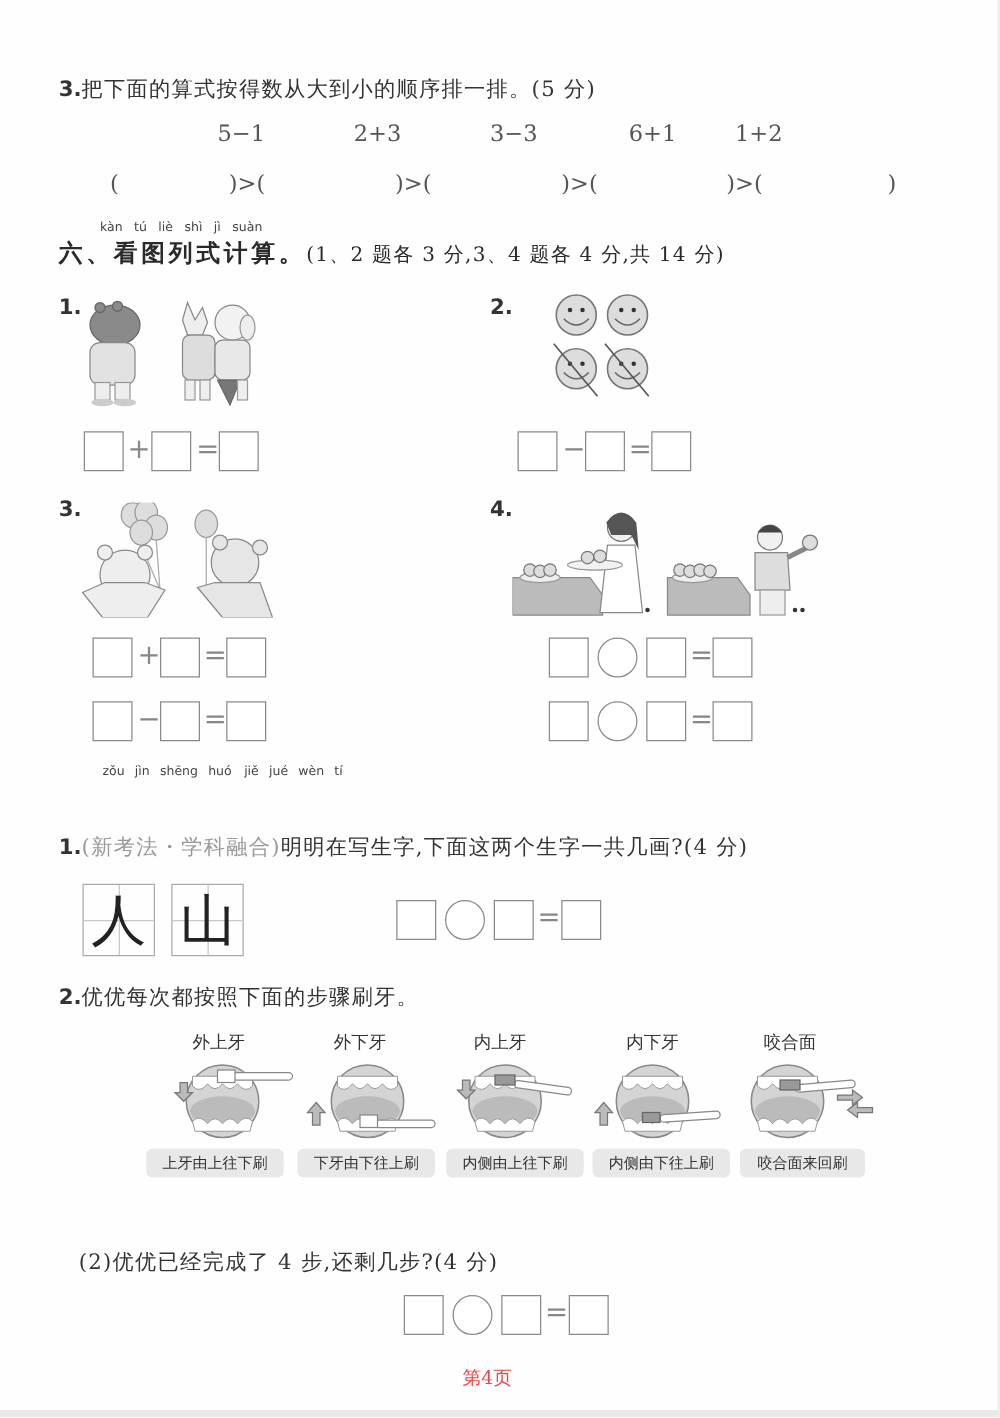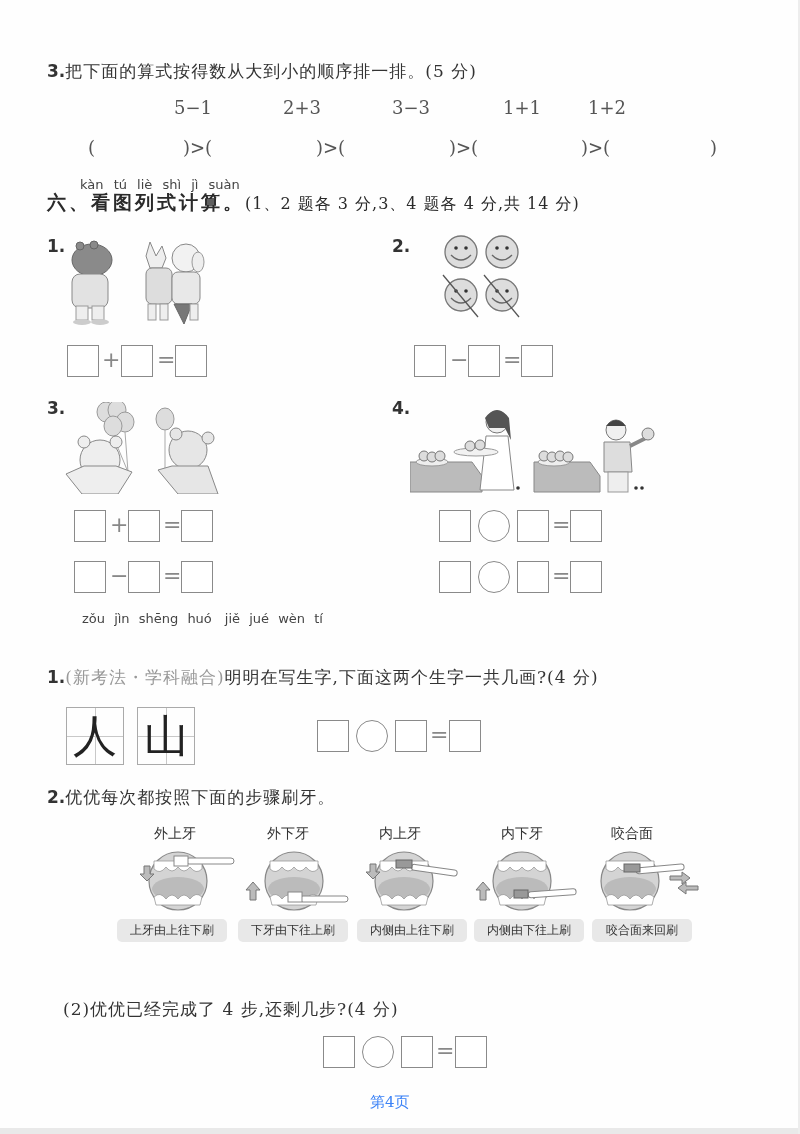--- a/index.html
+++ b/index.html
@@ -4,52 +4,52 @@
 <style>
   * { box-sizing: border-box; margin: 0; padding: 0; }
   html, body { width: 800px; height: 1134px; background: #ffffff; overflow: hidden; }
   body { position: relative; font-family: "DejaVu Serif", "Liberation Serif", serif; color: #333; }
   .page { position: absolute; left: 0; top: 0; width: 800px; height: 1134px; background: #fefefe; }
   .abs { position: absolute; }
   .q-title { font-size: 17px; color: #333; white-space: nowrap; letter-spacing: 1px; }
   .q-num { font-family: "DejaVu Sans", "Liberation Sans", sans-serif; font-weight: bold; font-size: 17px; letter-spacing: 0; }
   .sec-title { font-family: "DejaVu Sans", "Liberation Sans", sans-serif; font-weight: bold; font-size: 19px; color: #2a2a2a; white-space: nowrap; letter-spacing: 3px; }
   .sec-title .pts { font-family: "DejaVu Serif", "Liberation Serif", serif; font-weight: normal; font-size: 16px; letter-spacing: 1px; }
-  .pinyin { font-family: "DejaVu Sans", "Liberation Sans", sans-serif; font-size: 13px; color: #444; white-space: nowrap; }
+  .pinyin { font-family: "DejaVu Sans", "Liberation Sans", sans-serif; font-size: 10px; color: #444; white-space: nowrap; }
   .expr { font-size: 18px; color: #555; white-space: nowrap; text-align: center; }
   .paren-row { font-size: 18px; color: #555; white-space: nowrap; }
   .sub-num { font-family: "DejaVu Sans", "Liberation Sans", sans-serif; font-weight: bold; font-size: 17px; color: #333; }
   .box { position: absolute; border: 1.5px solid #8a8a8a; background: #fff; }
   .circle { position: absolute; border: 1.5px solid #8a8a8a; border-radius: 50%; background: #fff; }
   .op { position: absolute; font-size: 22px; color: #888; font-family: "DejaVu Sans", "Liberation Sans", sans-serif; line-height: 1; }
   .grid-char { position: absolute; width: 58px; height: 58px; border: 1.2px solid #aaa; }
   .grid-char::before { content: ""; position: absolute; left: 50%; top: 0; bottom: 0; border-left: 1px solid #c8c8c8; }
   .grid-char::after { content: ""; position: absolute; top: 50%; left: 0; right: 0; border-top: 1px solid #c8c8c8; }
   .grid-char span { position: absolute; inset: 0; display: flex; align-items: center; justify-content: center; font-size: 44px; color: #222; z-index: 2; font-family: "DejaVu Serif", serif; }
   .step-label { position: absolute; font-size: 14px; color: #333; text-align: center; width: 110px; }
   .step-desc { position: absolute; font-size: 12px; color: #333; text-align: center; background: #e8e8e8; border-radius: 5px; padding: 3px 0; width: 110px; }
   .tag { color: #999; font-weight: normal; }
   .watermark { position: absolute; left: 420px; top: 990px; font-family: "DejaVu Sans", "Liberation Sans", sans-serif; font-weight: bold; font-size: 72px; color: #e8e8e8; letter-spacing: 4px; z-index: 0; }
-  .footer { position: absolute; left: 370px; top: 1093px; font-size: 15px; color: #3b82f6; }
+  .footer { position: absolute; left: 370px; top: 1093px; font-size: 15px; color: #ef4444; }
   .bottom-bar { position: absolute; left: 0; top: 1128px; width: 800px; height: 6px; background: #e9e9e9; }
   .right-edge { position: absolute; right: 0; top: 0; width: 2px; height: 1134px; background: #ededed; }
   .content { z-index: 1; }
 </style>
 </head>
 <body>
 
 <div class="page">
 
   <div class="abs q-title content" style="left:47px; top:60px;">
     <span class="q-num">3.</span><span>把下面的算式按得数从大到小的顺序排一排。(5 分)</span>
   </div>
   <div class="abs expr" style="left:174px; top:97px;">5−1</div>
   <div class="abs expr" style="left:283px; top:97px;">2+3</div>
   <div class="abs expr" style="left:392px; top:97px;">3−3</div>
-  <div class="abs expr" style="left:503px; top:97px;">1+1</div>
+  <div class="abs expr" style="left:503px; top:97px;">6+1</div>
   <div class="abs expr" style="left:588px; top:97px;">1+2</div>
   <div class="abs paren-row" style="left:88px; top:137px; width:640px;">
     <span style="position:absolute; left:0;">(</span>
     <span style="position:absolute; left:95px;">)&gt;(</span>
     <span style="position:absolute; left:228px;">)&gt;(</span>
     <span style="position:absolute; left:361px;">)&gt;(</span>
     <span style="position:absolute; left:493px;">)&gt;(</span>
     <span style="position:absolute; left:622px;">)</span>
   </div>
 

